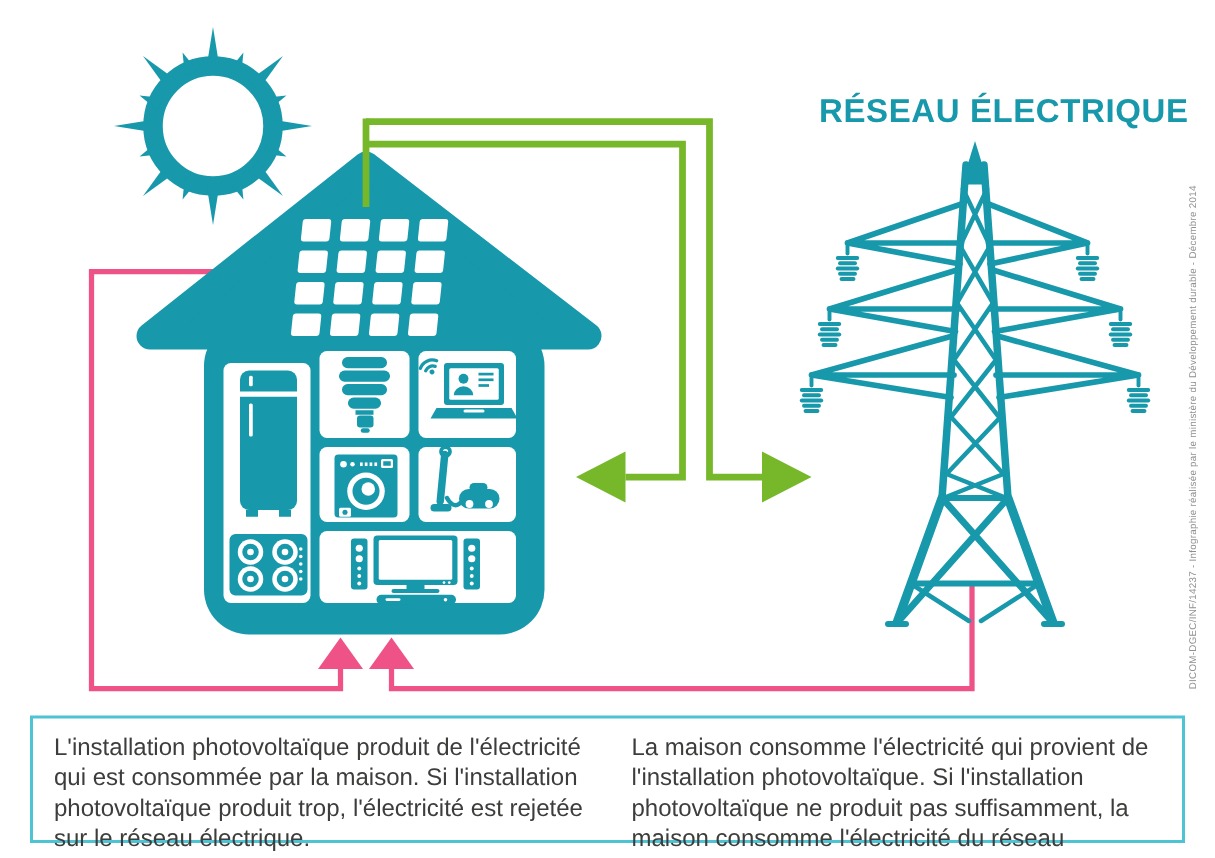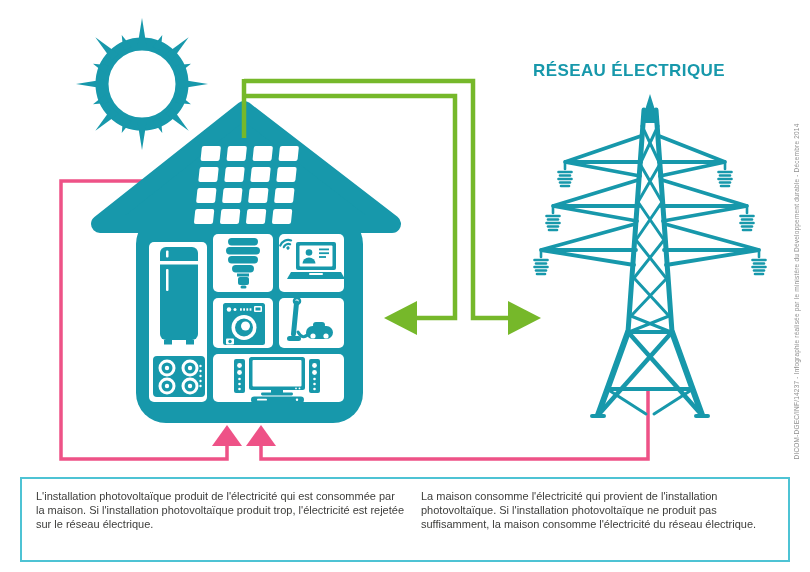--- a/index.html
+++ b/index.html
@@ -12,34 +12,34 @@
   .roof{fill:var(--teal);stroke:var(--teal);stroke-width:18;stroke-linejoin:round}
   .sunring{fill:none;stroke:var(--teal);stroke-width:13}
   .gl{stroke:var(--green);stroke-width:4.5;fill:none}
   .pk{stroke:var(--pink);stroke-width:3.5;fill:none}
   .pl{stroke:var(--teal);fill:none;stroke-linecap:round;stroke-width:3.4}
   .pli{stroke:var(--teal);stroke-width:2.6;stroke-linecap:round}
   .w3{stroke-width:3} .w38{stroke-width:3.8} .w4{stroke-width:4} .w45{stroke-width:4.5}
   .w5{stroke-width:5} .w6{stroke-width:6}
   .tstroke{stroke:var(--teal);fill:none;stroke-linecap:round}
   
-  .title{position:absolute;left:533px;top:61px;font-size:17px;font-weight:bold;
+  .title{position:absolute;left:546px;top:61px;font-size:22px;font-weight:bold;
          color:var(--teal);letter-spacing:.4px;white-space:nowrap}
   
   .legend{position:absolute;left:20px;top:477px;width:766px;height:81px;
           border:2px solid var(--teal-light);background:#fff}
   .col{position:absolute;top:7px}
   .col1{left:14px;width:368px}
   .col2{left:399px;width:362px}
   .lg-head{display:flex;align-items:center}
   .lg-title{font-size:11px;font-weight:bold;letter-spacing:.2px}
   .green-t{color:var(--green)} .pink-t{color:var(--pink)}
   .rule{height:2.5px;width:96px;margin-left:9px}
   .green-b{background:var(--green)} .pink-b{background:var(--pink)}
-  .lg-body{font-size:11px;line-height:1.28;color:var(--text);margin:3px 0 0}
+  .lg-body{font-size:16px;line-height:1.28;color:var(--text);margin:3px 0 0}
   
   .credit{position:absolute;left:640px;top:300px;width:312px;text-align:center;
           transform:rotate(-90deg);font-size:6.5px;color:var(--credit-gray);
           letter-spacing:.2px;white-space:nowrap}
 </style>
 </head>
 <body>
 
 <svg id="canvas" width="810" height="572" viewBox="0 0 810 572">
   <defs>

